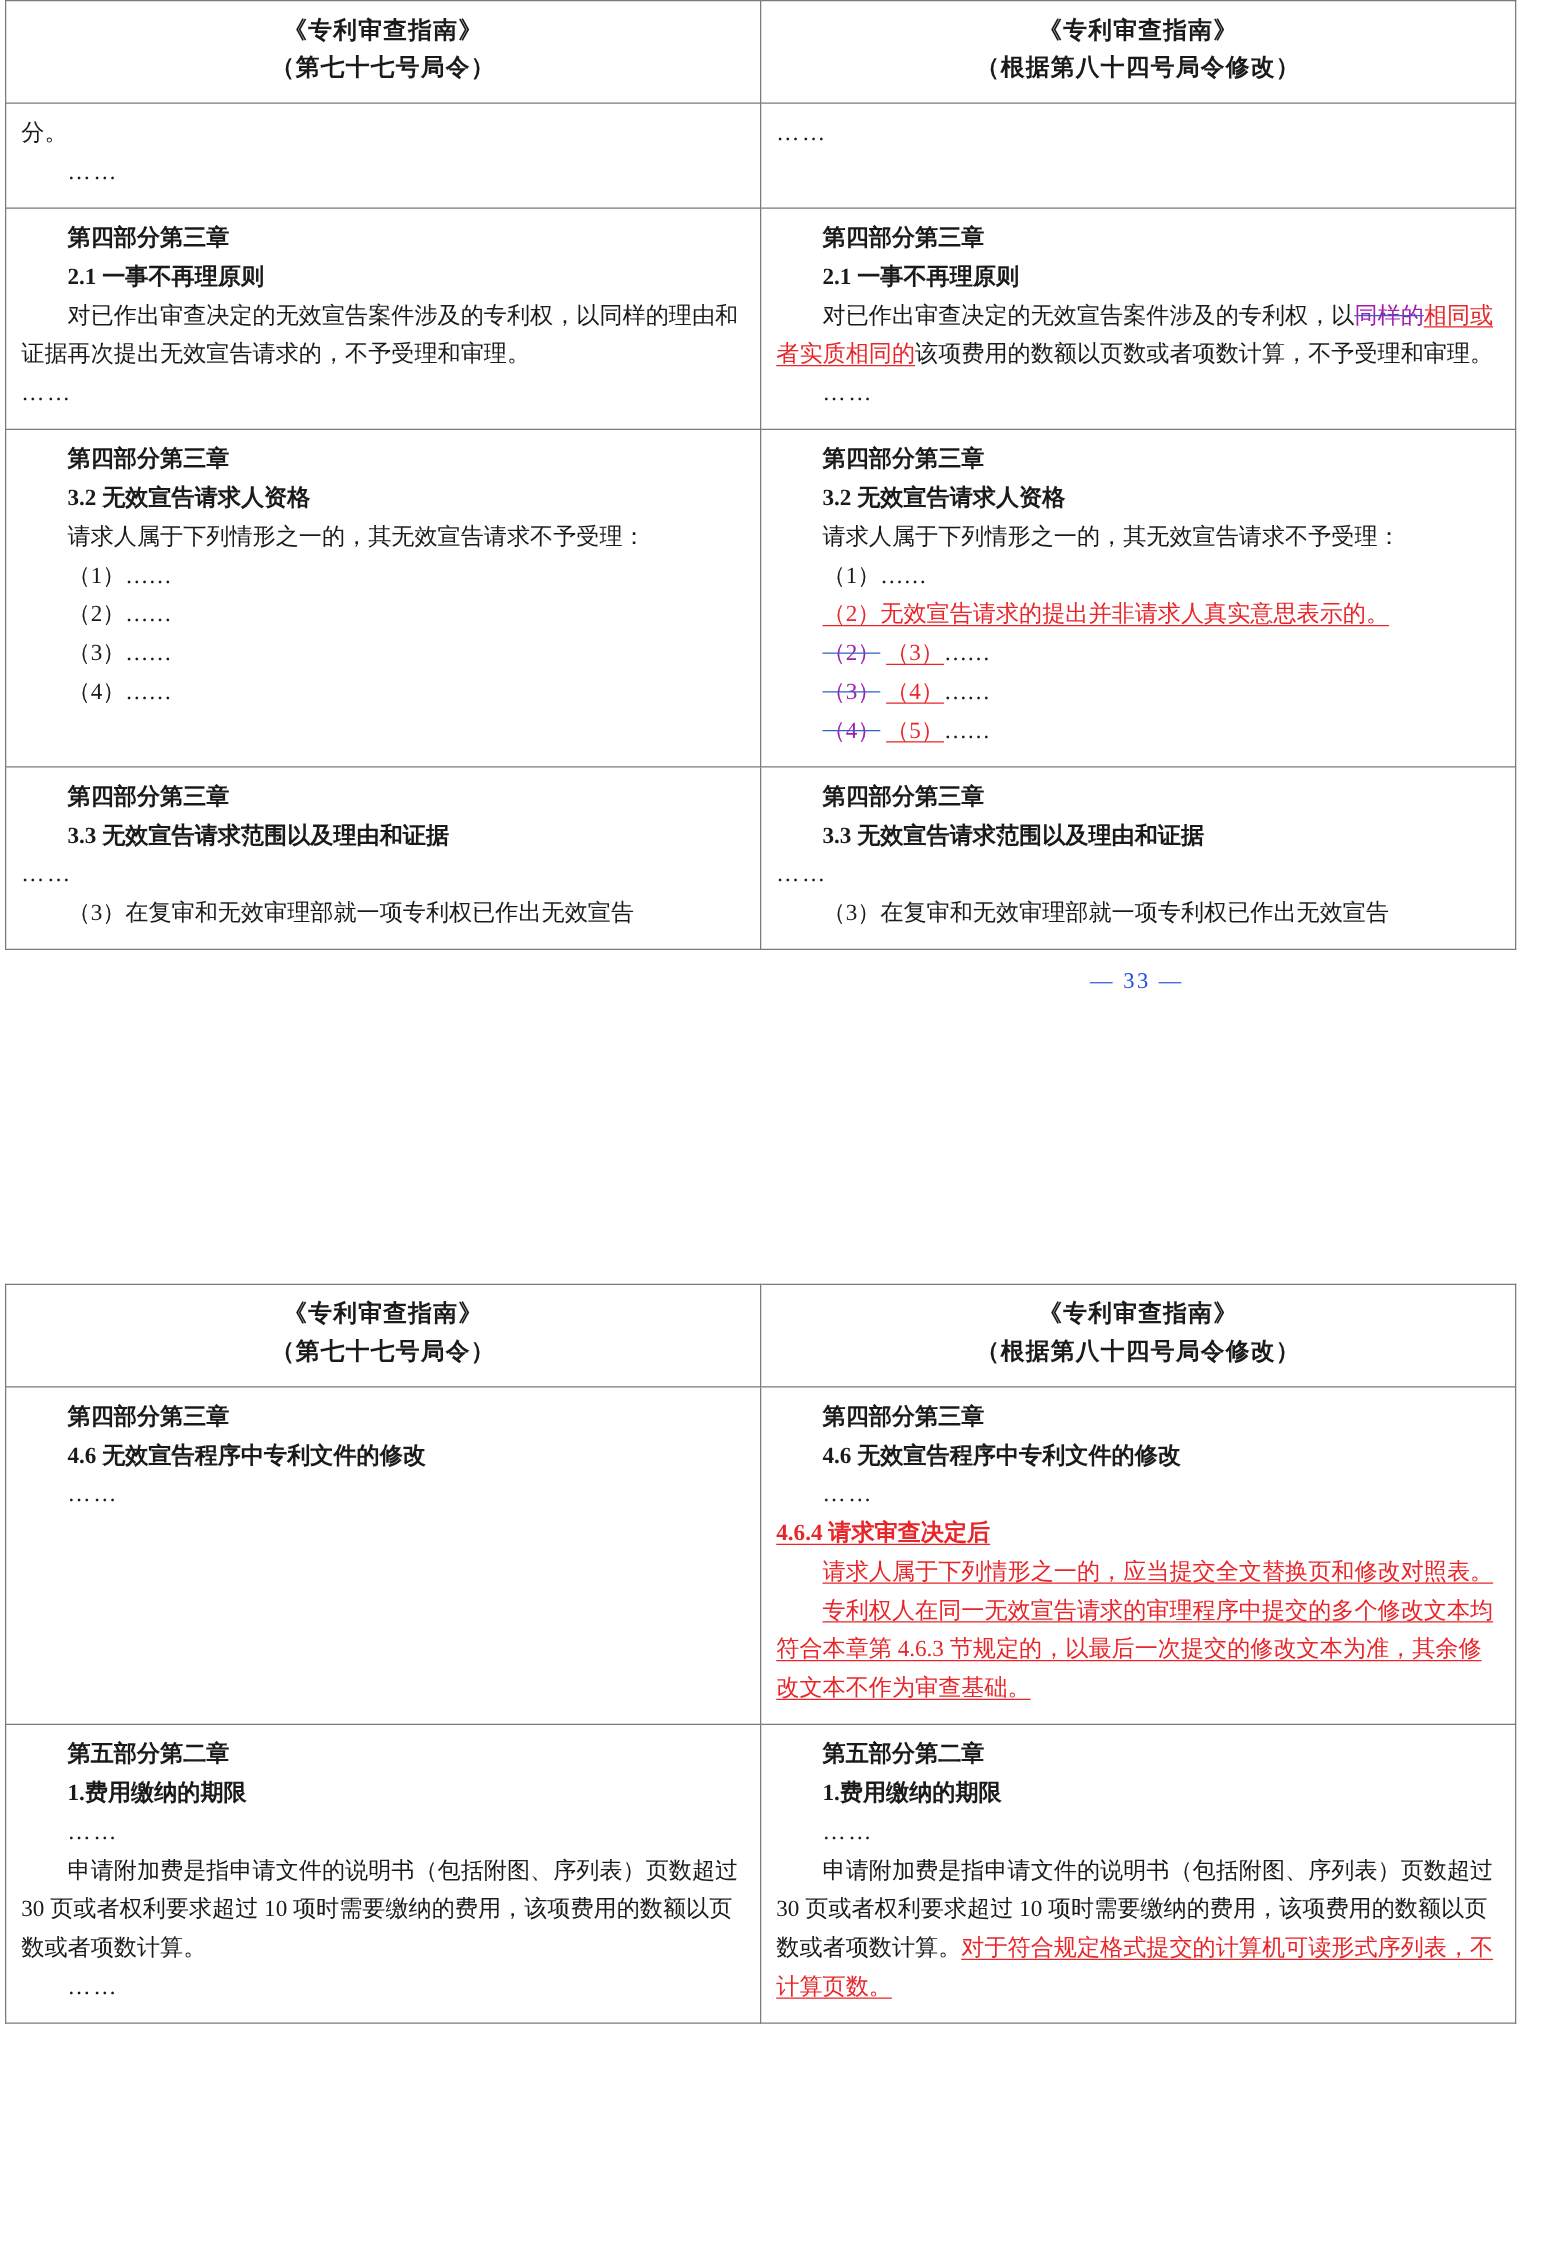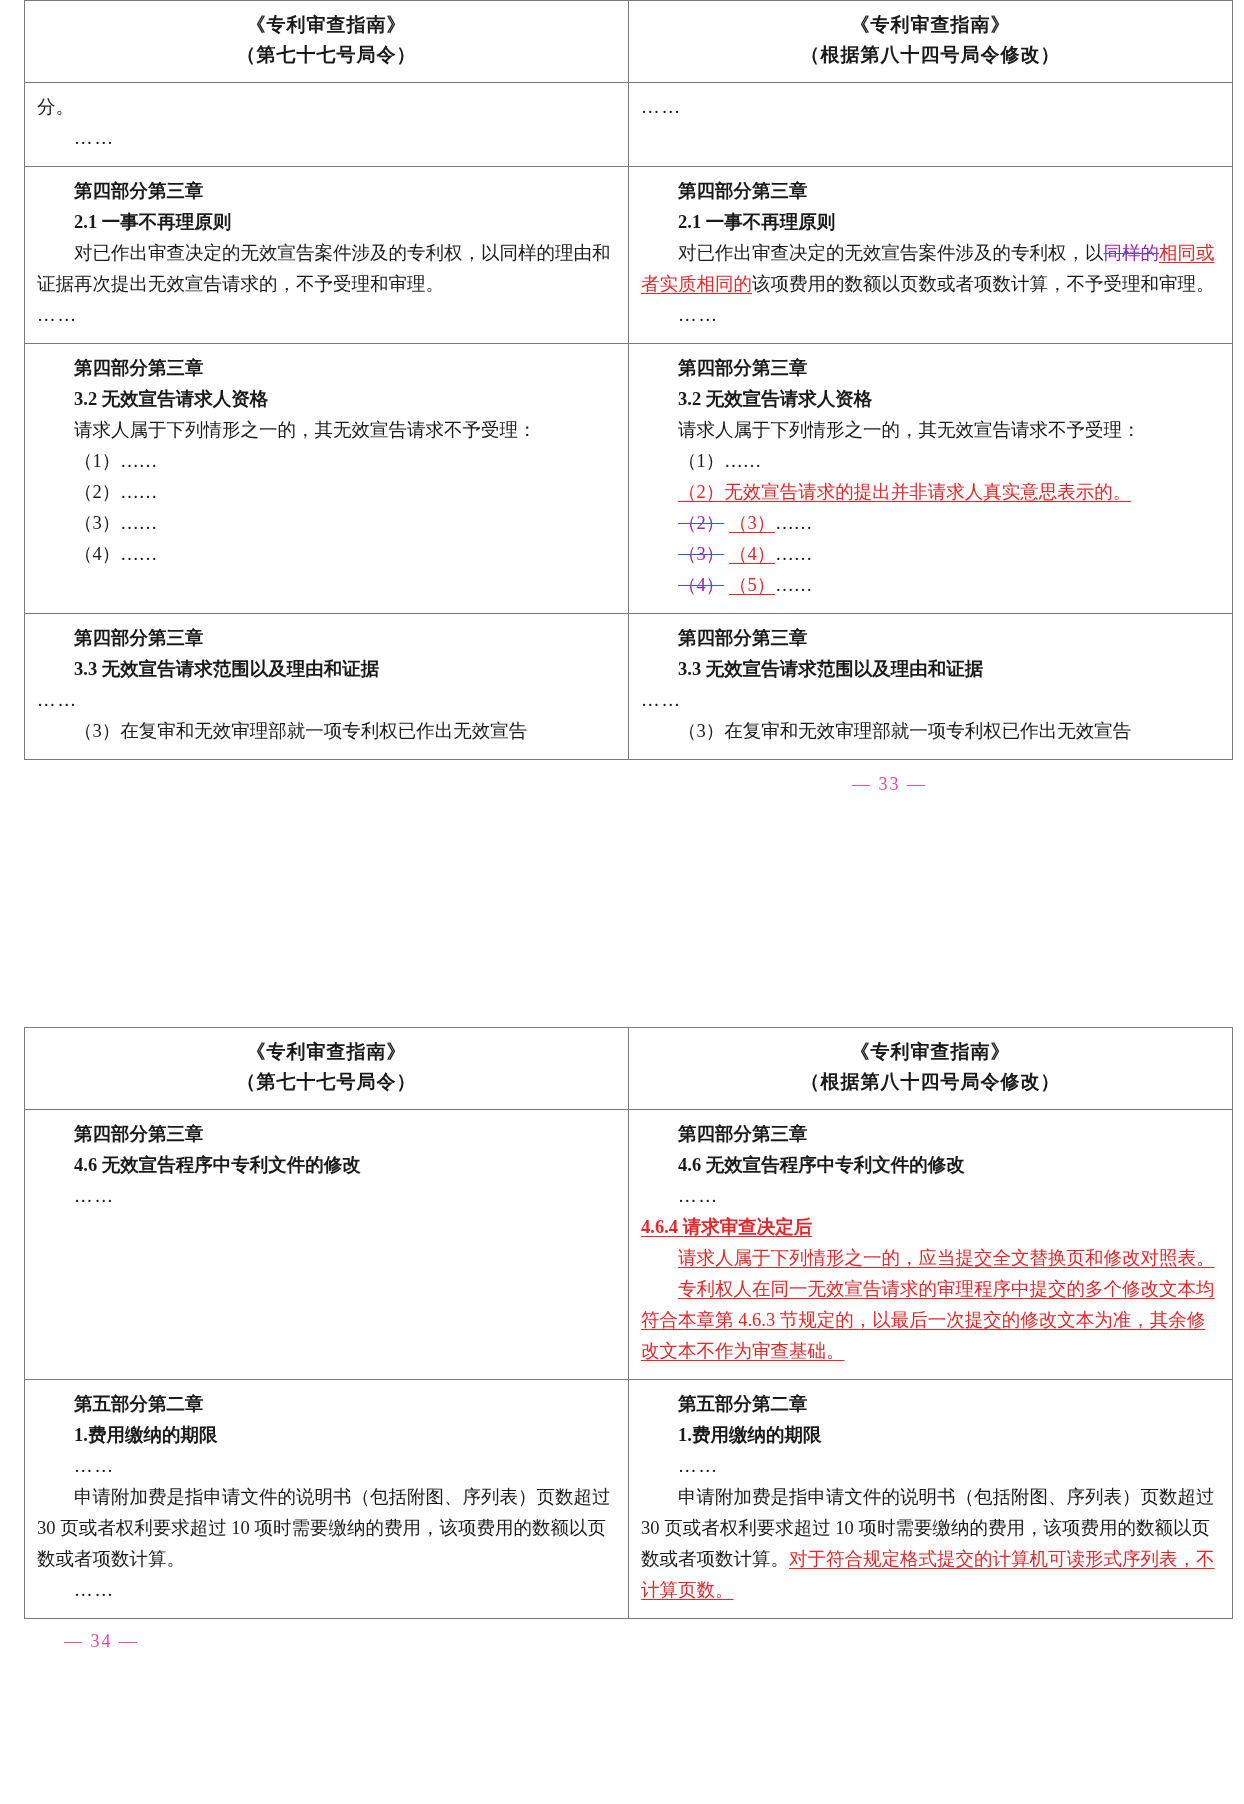--- a/index.html
+++ b/index.html
@@ -8,21 +8,21 @@
     background: #ffffff;
   }
   body {
     width: 1244px;
     font-family: "Liberation Serif", "DejaVu Serif", serif;
     color: #1a1a1a;
   }
   .page {
     width: 991px;
     box-sizing: border-box;
-    padding: 0 24px;
+    padding: 0 4px;
   }
   table.cmp {
     width: 1208px;
     border-collapse: collapse;
     table-layout: fixed;
     border: 1px solid #7a7a7a;
   }
   table.cmp td, table.cmp th {
     border: 1px solid #7a7a7a;
     vertical-align: top;
@@ -61,21 +61,21 @@
   .del {
     color: #a21caf;
     text-decoration: line-through;
     text-decoration-color: #2f62c8;
   }
 
   .pagenum {
     text-align: right;
     font-size: 18px;
     padding: 14px 40px 0 0;
-    color: #ec4899;
+    color: #1d4ed8;
     letter-spacing: 2px;
   }
   .pagenum.left-al {
     text-align: left;
     padding: 12px 0 0 40px;
   }
   .gap { height: 232px; }
   .gap2 { height: 24px; }
 </style>
 </head>
@@ -212,15 +212,14 @@
         </td>
         <td class="cell">
           <p class="secttl ind">第五部分第二章</p>
           <p class="sub ind">1.费用缴纳的期限</p>
           <p class="ind dots">……</p>
           <p class="ind"><span>申请附加费是指申请文件的说明书（包括附图、序列表）页数超过 30 页或者权利要求超过 10 项时需要缴纳的费用，该项费用的数额以页数或者项数计算。</span><span class="ins">对于符合规定格式提交的计算机可读形式序列表，不计算页数。</span></p>
         </td>
       </tr>
     </tbody>
   </table>
-  <div class="pagenum left-al">— 34 —</div>
 </div>
 <div class="gap2"></div>
 
 </body></html>

